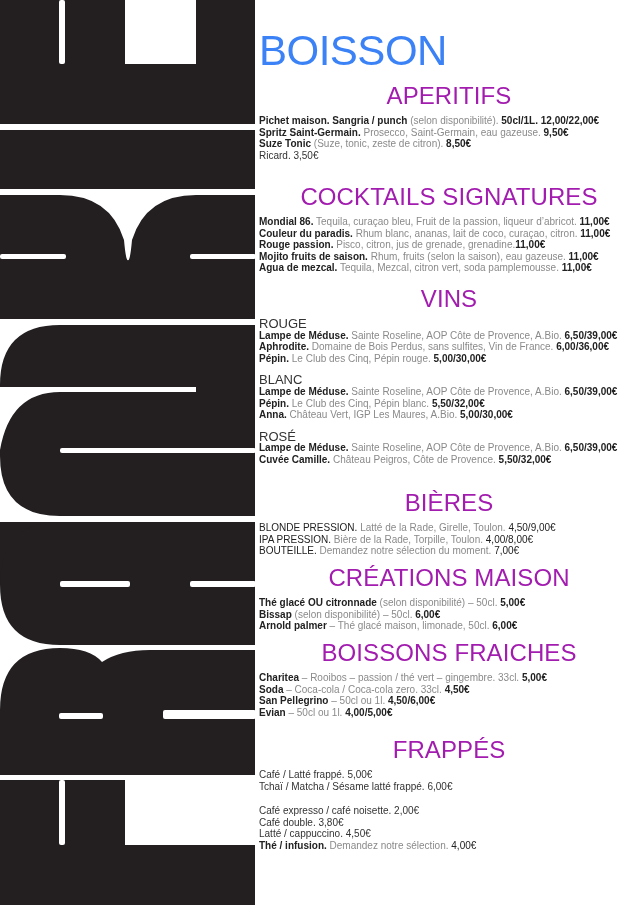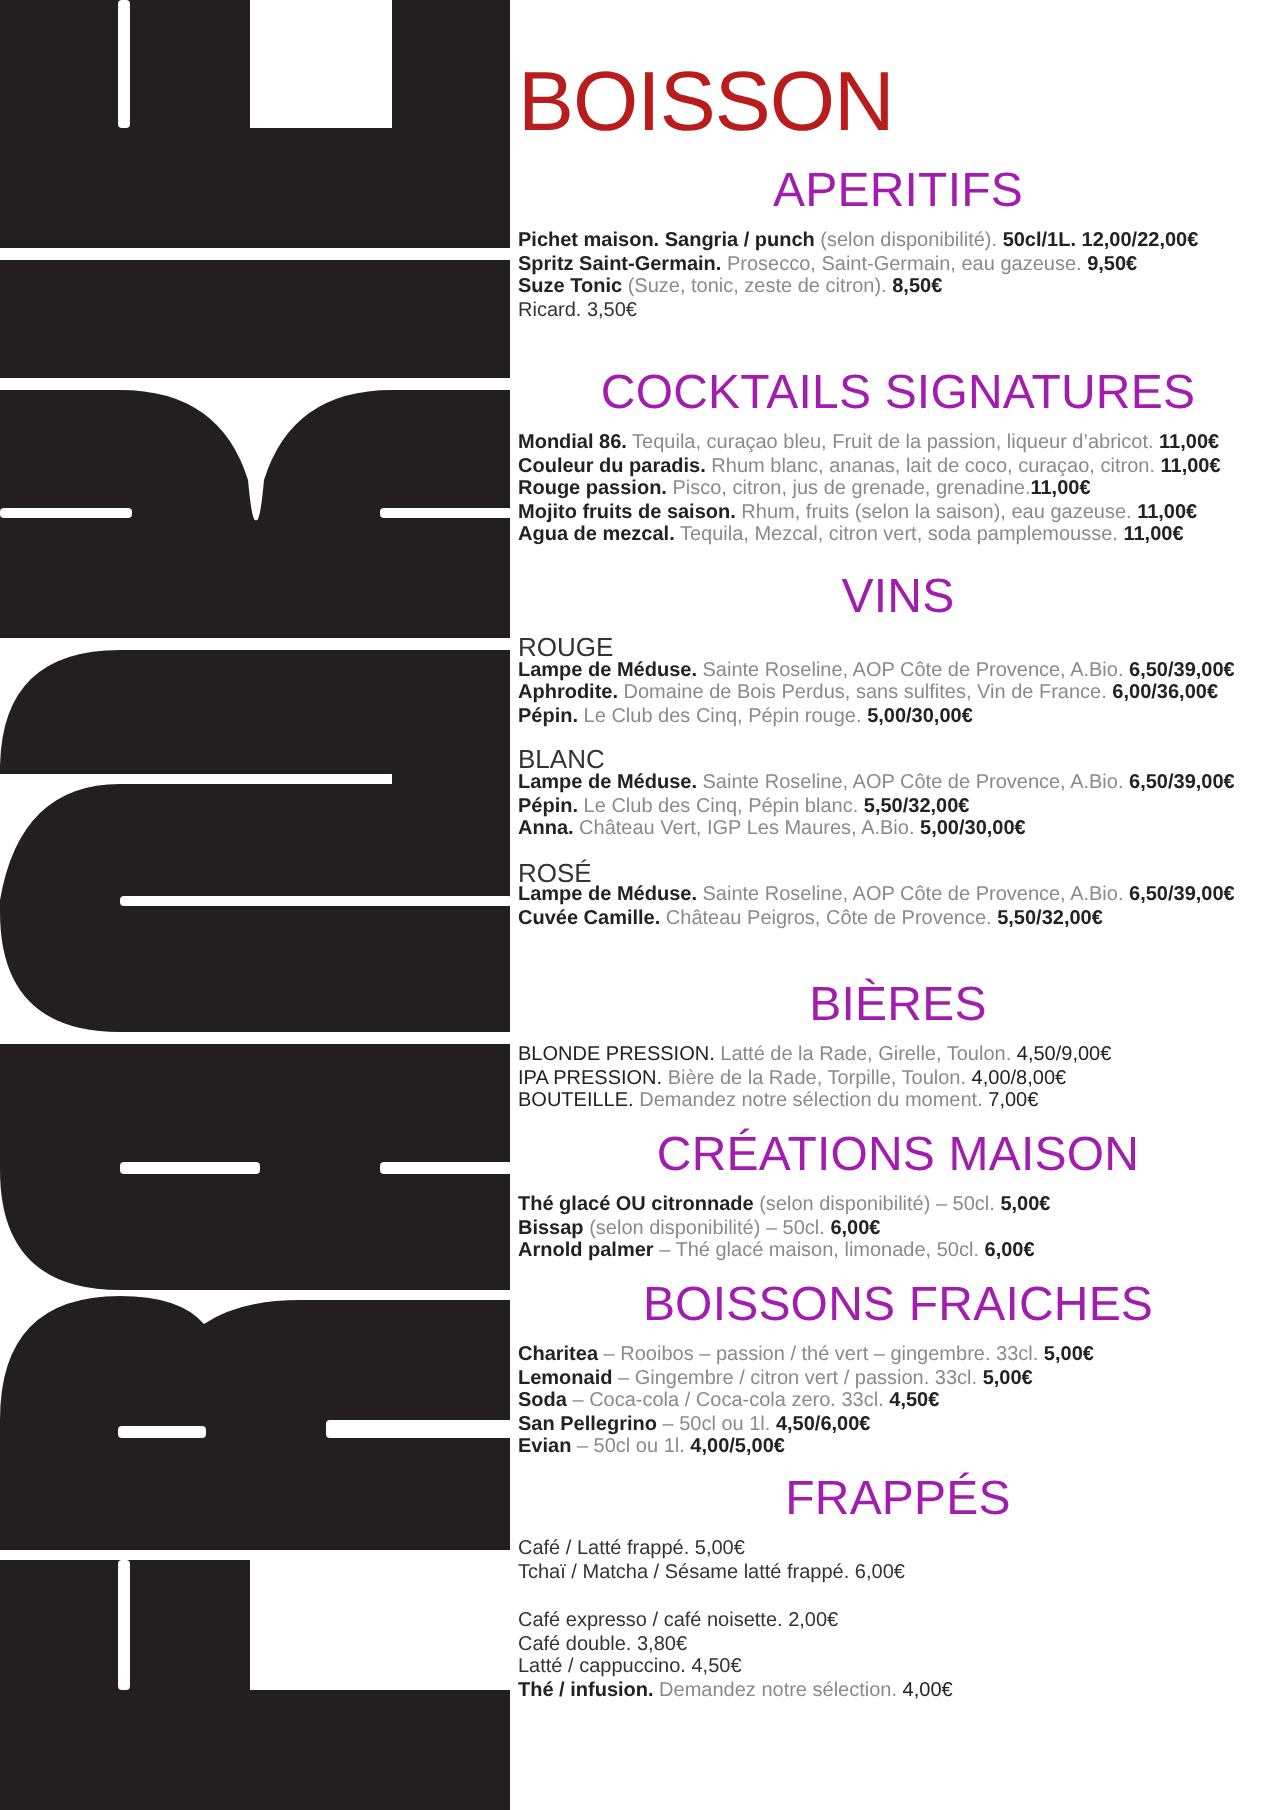--- a/index.html
+++ b/index.html
@@ -13,21 +13,21 @@
     }
     .logo-strip svg { display: block; }
 
     
     .content {
       position: absolute; left: 259px; top: 0; width: 378px;
     }
     .page-title {
       position: absolute; top: 30px; left: 0;
       font-size: 42px; line-height: 42px; font-weight: 400; letter-spacing: -0.5px;
-      color: #b91c1c;
+      color: #3b82f6;
     }
     .section { position: absolute; left: 0; width: 380px; }
     .section-title {
       font-size: 24px; line-height: 20px; font-weight: 400; color: #a21caf;
       letter-spacing: 0.1px; margin-bottom: 9px; white-space: nowrap; text-align: center;
     }
     .item {
       font-size: 10px; line-height: 11.6px; white-space: nowrap; color: #555;
     }
     .item .name { font-weight: 700; color: #222; }
@@ -136,21 +136,20 @@
   <div class="section" style="top:568px">
     <div class="section-title">CRÉATIONS MAISON</div>
     <div class="item"><span class="name">Thé glacé OU citronnade</span><span class="desc"> (selon disponibilité) – 50cl. </span><span class="price">5,00€</span></div>
     <div class="item"><span class="name">Bissap</span><span class="desc"> (selon disponibilité) – 50cl. </span><span class="price">6,00€</span></div>
     <div class="item"><span class="name">Arnold palmer</span><span class="desc"> – Thé glacé maison, limonade, 50cl. </span><span class="price">6,00€</span></div>
   </div>
 
   <div class="section" style="top:643px">
     <div class="section-title">BOISSONS FRAICHES</div>
     <div class="item"><span class="name">Charitea</span><span class="desc"> – Rooibos – passion / thé vert – gingembre. 33cl. </span><span class="price">5,00€</span></div>
-    <div class="item"><span class="name">Lemonaid</span><span class="desc"> – Gingembre / citron vert / passion. 33cl. </span><span class="price">5,00€</span></div>
     <div class="item"><span class="name">Soda</span><span class="desc"> – Coca-cola / Coca-cola zero. 33cl. </span><span class="price">4,50€</span></div>
     <div class="item"><span class="name">San Pellegrino</span><span class="desc"> – 50cl ou 1l. </span><span class="price">4,50/6,00€</span></div>
     <div class="item"><span class="name">Evian</span><span class="desc"> – 50cl ou 1l. </span><span class="price">4,00/5,00€</span></div>
   </div>
 
   <div class="section" style="top:740px">
     <div class="section-title">FRAPPÉS</div>
     <div class="item plain"><span class="name">Café / Latté frappé.</span><span class="desc"> </span><span class="price">5,00€</span></div>
     <div class="item plain"><span class="name">Tchaï / Matcha / Sésame latté frappé.</span><span class="desc"> </span><span class="price">6,00€</span></div>
   </div>

